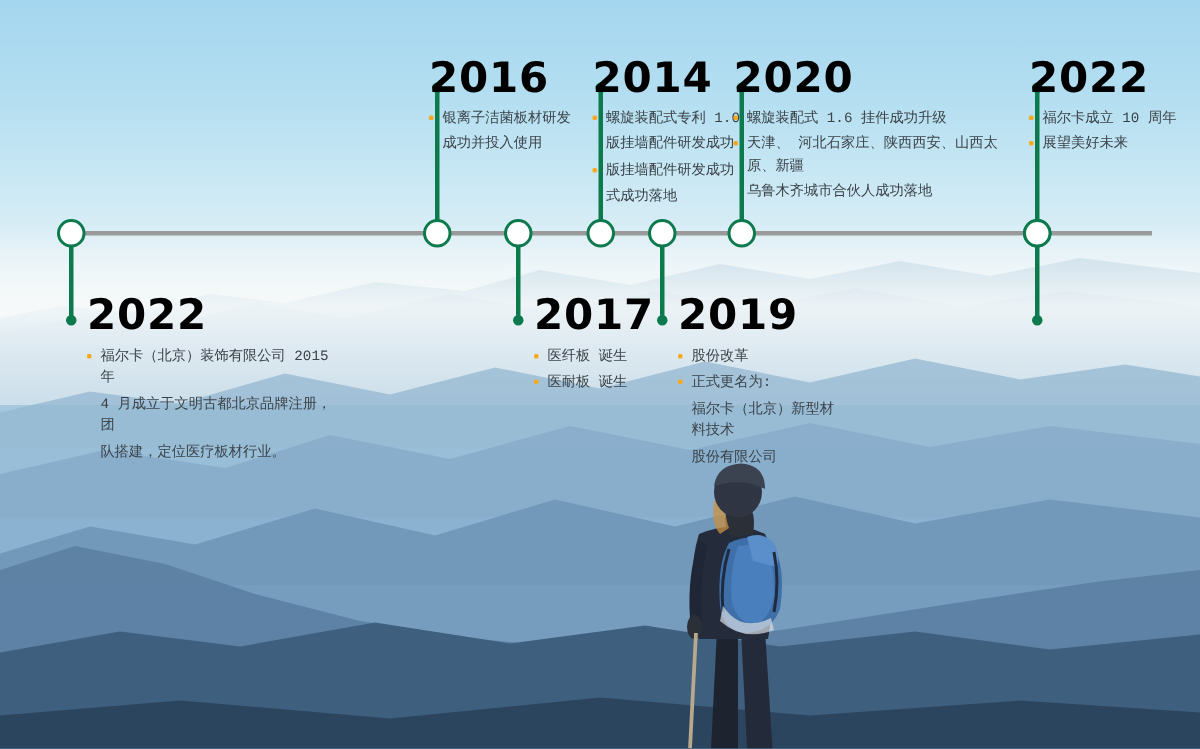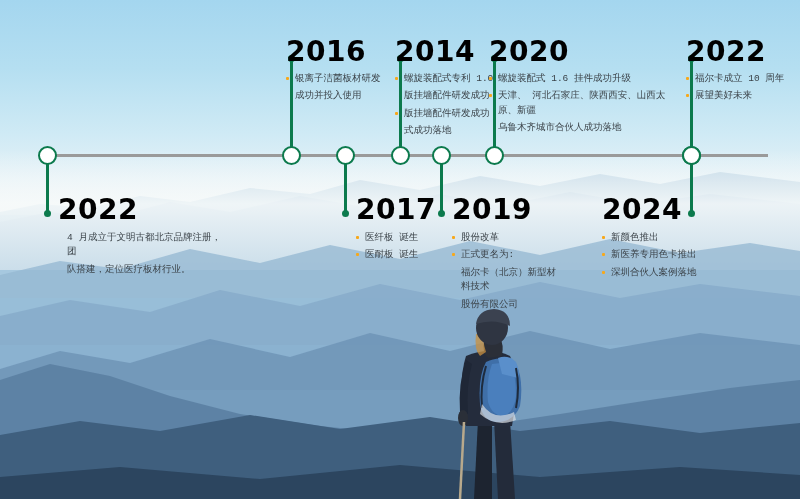--- a/index.html
+++ b/index.html
@@ -190,20 +190,21 @@
     <div class="year">2022</div>
     <ul class="items">
       <li>福尔卡成立 10 周年</li>
       <li>展望美好未来</li>
     </ul>
   </div>
 
   <div class="entry bottom" style="left:58px;top:196px;width:172px;">
     <div class="year">2022</div>
     <ul class="items">
+      <li>福尔卡（北京）装饰有限公司 2015 年</li>
       <li class="noBullet">4 月成立于文明古都北京品牌注册，团</li>
       <li class="noBullet">队搭建，定位医疗板材行业。</li>
     </ul>
   </div>
 
   <div class="entry bottom" style="left:356px;top:196px;width:80px;">
     <div class="year">2017</div>
     <ul class="items">
       <li>医纤板 诞生</li>
       <li>医耐板 诞生</li>
@@ -213,22 +214,14 @@
   <div class="entry bottom" style="left:452px;top:196px;width:106px;">
     <div class="year">2019</div>
     <ul class="items">
       <li>股份改革</li>
       <li>正式更名为:</li>
       <li class="noBullet">福尔卡（北京）新型材料技术</li>
       <li class="noBullet">股份有限公司</li>
     </ul>
   </div>
 
-  <div class="entry bottom" style="left:602px;top:196px;width:130px;">
-    <div class="year">2024</div>
-    <ul class="items">
-      <li>新颜色推出</li>
-      <li>新医养专用色卡推出</li>
-      <li>深圳合伙人案例落地</li>
-    </ul>
-  </div>
 
 </div>
 
 </body></html>

